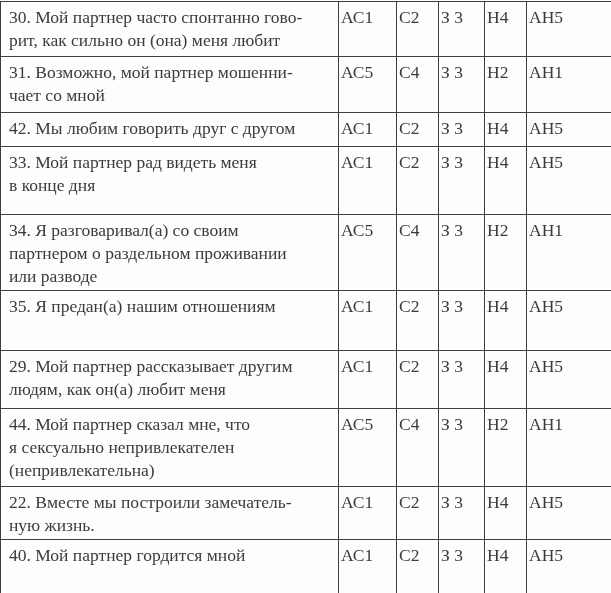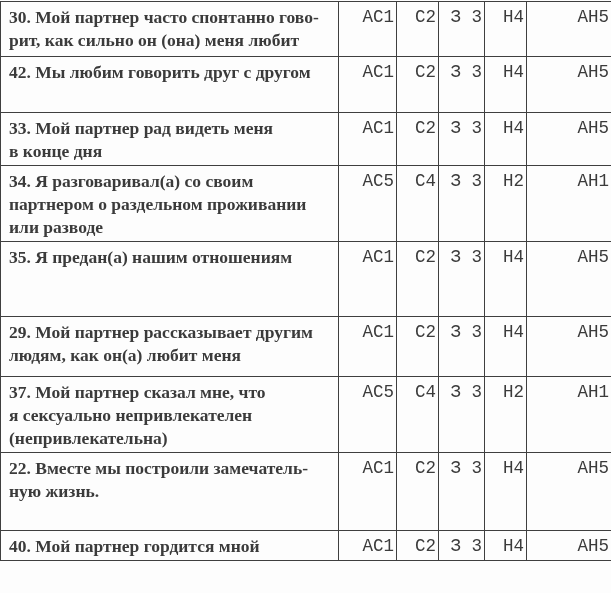--- a/index.html
+++ b/index.html
@@ -33,26 +33,24 @@
     font-size: 17.5px;
     line-height: 23px;
     padding: 4px 2px 2px 2px;
     overflow: hidden;
   }
   td.q {
     padding-left: 8px;
     padding-right: 6px;
     white-space: pre-line;
     text-align: left;
-    font-weight: bold;
   }
   td.v {
-    text-align: right;
+    text-align: left;
     white-space: nowrap;
-    font-family: Liberation Mono, monospace;
   }
 
   
   tbody tr:nth-child(1)  { height: 55px; }
   tbody tr:nth-child(2)  { height: 56px; }
   tbody tr:nth-child(3)  { height: 34px; }
   tbody tr:nth-child(4)  { height: 68px; }
   tbody tr:nth-child(5)  { height: 75px; margin-top: 15px; }
   tbody tr:nth-child(6)  { height: 60px; padding-left: 28px; }
   tbody tr:nth-child(7)  { height: 58px; }
@@ -75,20 +73,29 @@
   </colgroup>
   <tbody id="rows">
       <tr>
     <td class="q">30. Мой партнер часто спонтанно гово-
 рит, как сильно он (она) меня любит</td>
     <td class="v">АС1</td>
     <td class="v">С2</td>
     <td class="v">З 3</td>
     <td class="v">Н4</td>
     <td class="v">АН5</td>
+  </tr>
+      <tr>
+    <td class="q">31. Возможно, мой партнер мошенни-
+чает со мной</td>
+    <td class="v">АС5</td>
+    <td class="v">С4</td>
+    <td class="v">З 3</td>
+    <td class="v">Н2</td>
+    <td class="v">АН1</td>
   </tr>
       <tr>
     <td class="q">42. Мы любим говорить друг с другом</td>
     <td class="v">АС1</td>
     <td class="v">С2</td>
     <td class="v">З 3</td>
     <td class="v">Н4</td>
     <td class="v">АН5</td>
   </tr>
       <tr>
@@ -121,21 +128,21 @@
       <tr>
     <td class="q">29. Мой партнер рассказывает другим
 людям, как он(а) любит меня</td>
     <td class="v">АС1</td>
     <td class="v">С2</td>
     <td class="v">З 3</td>
     <td class="v">Н4</td>
     <td class="v">АН5</td>
   </tr>
       <tr>
-    <td class="q">37. Мой партнер сказал мне, что
+    <td class="q">44. Мой партнер сказал мне, что
 я сексуально непривлекателен
 (непривлекательна)</td>
     <td class="v">АС5</td>
     <td class="v">С4</td>
     <td class="v">З 3</td>
     <td class="v">Н2</td>
     <td class="v">АН1</td>
   </tr>
       <tr>
     <td class="q">22. Вместе мы построили замечатель-

